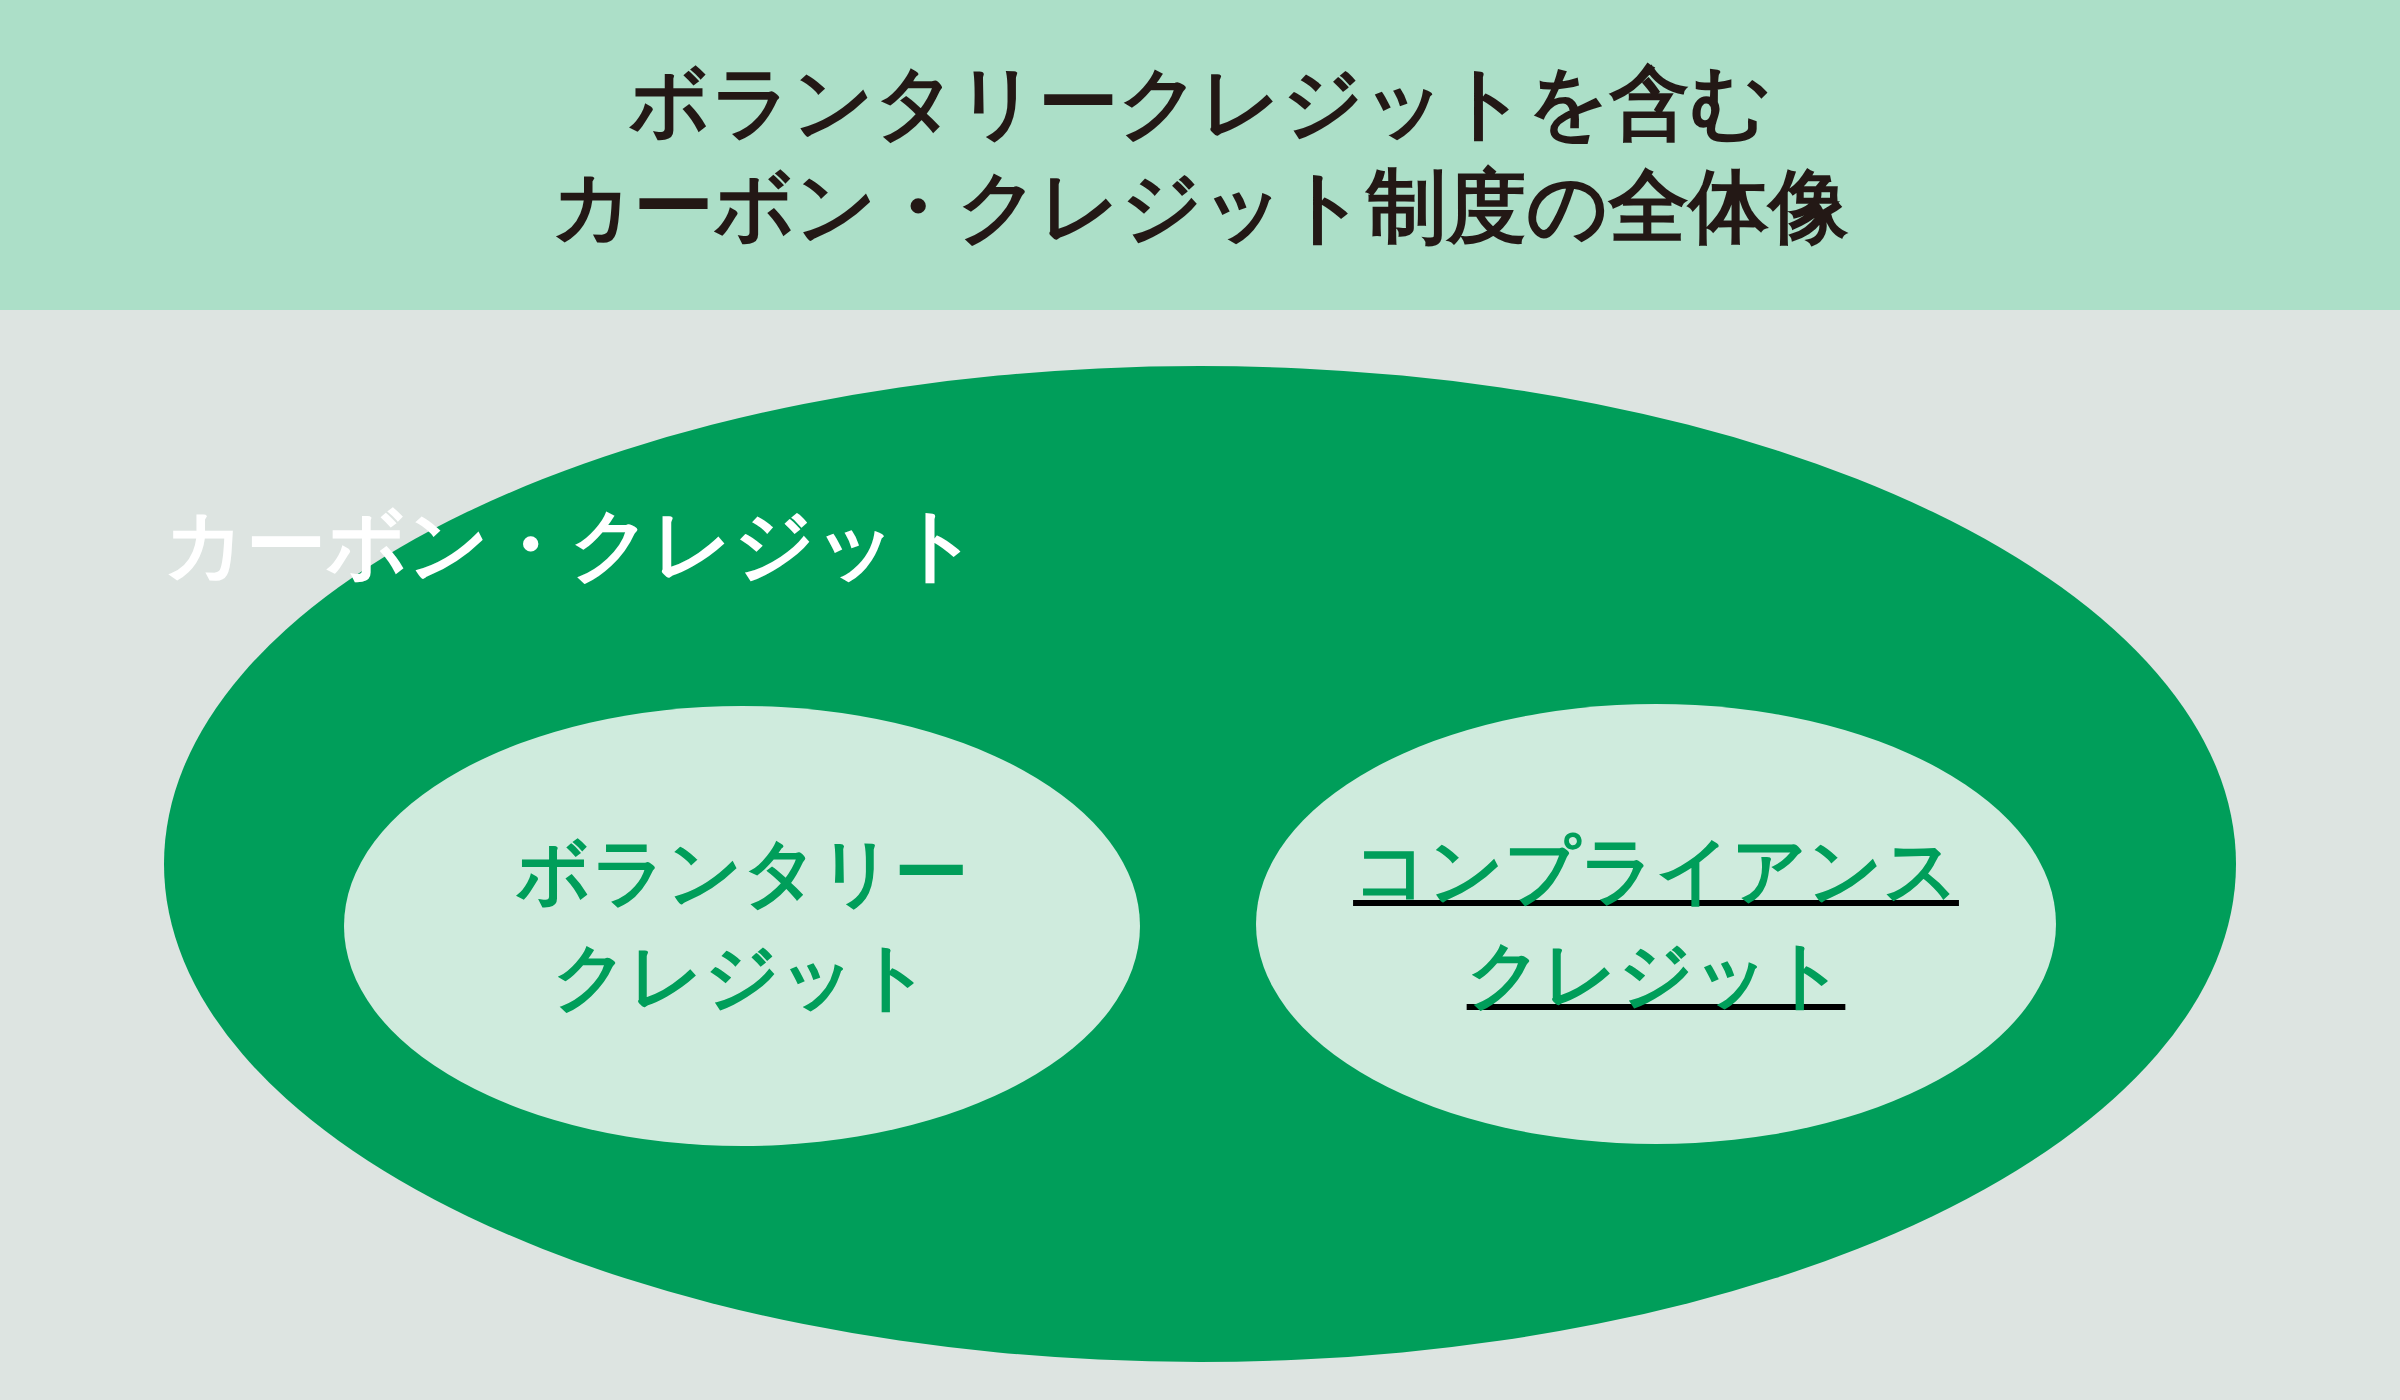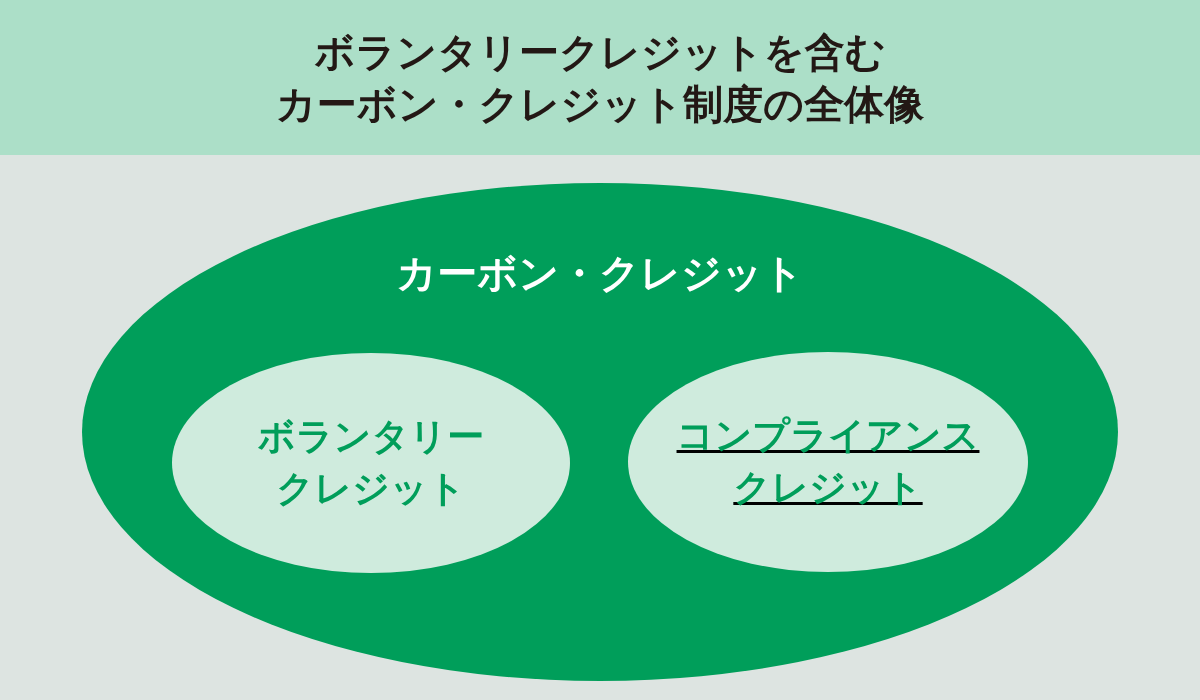--- a/index.html
+++ b/index.html
@@ -33,21 +33,21 @@
     position: absolute;
     left: 82px; top: 183px;
     width: 1036px; height: 498px;
     border-radius: 50%;
     background: var(--ellipse-green, #009E5A);
   }
   .outer-label {
     position: absolute;
     top: 70px; left: 0;
     width: 100%;
-    text-align: center;
+    text-align: left;
     color: var(--outer-label-text, #FFFFFF);
     font-size: 40px;
     line-height: 40px;
     font-weight: 700;
     white-space: nowrap;
   }
   .inner-ellipse {
     position: absolute;
     border-radius: 50%;
     background: var(--inner-ellipse-bg, #CFEBDD);

